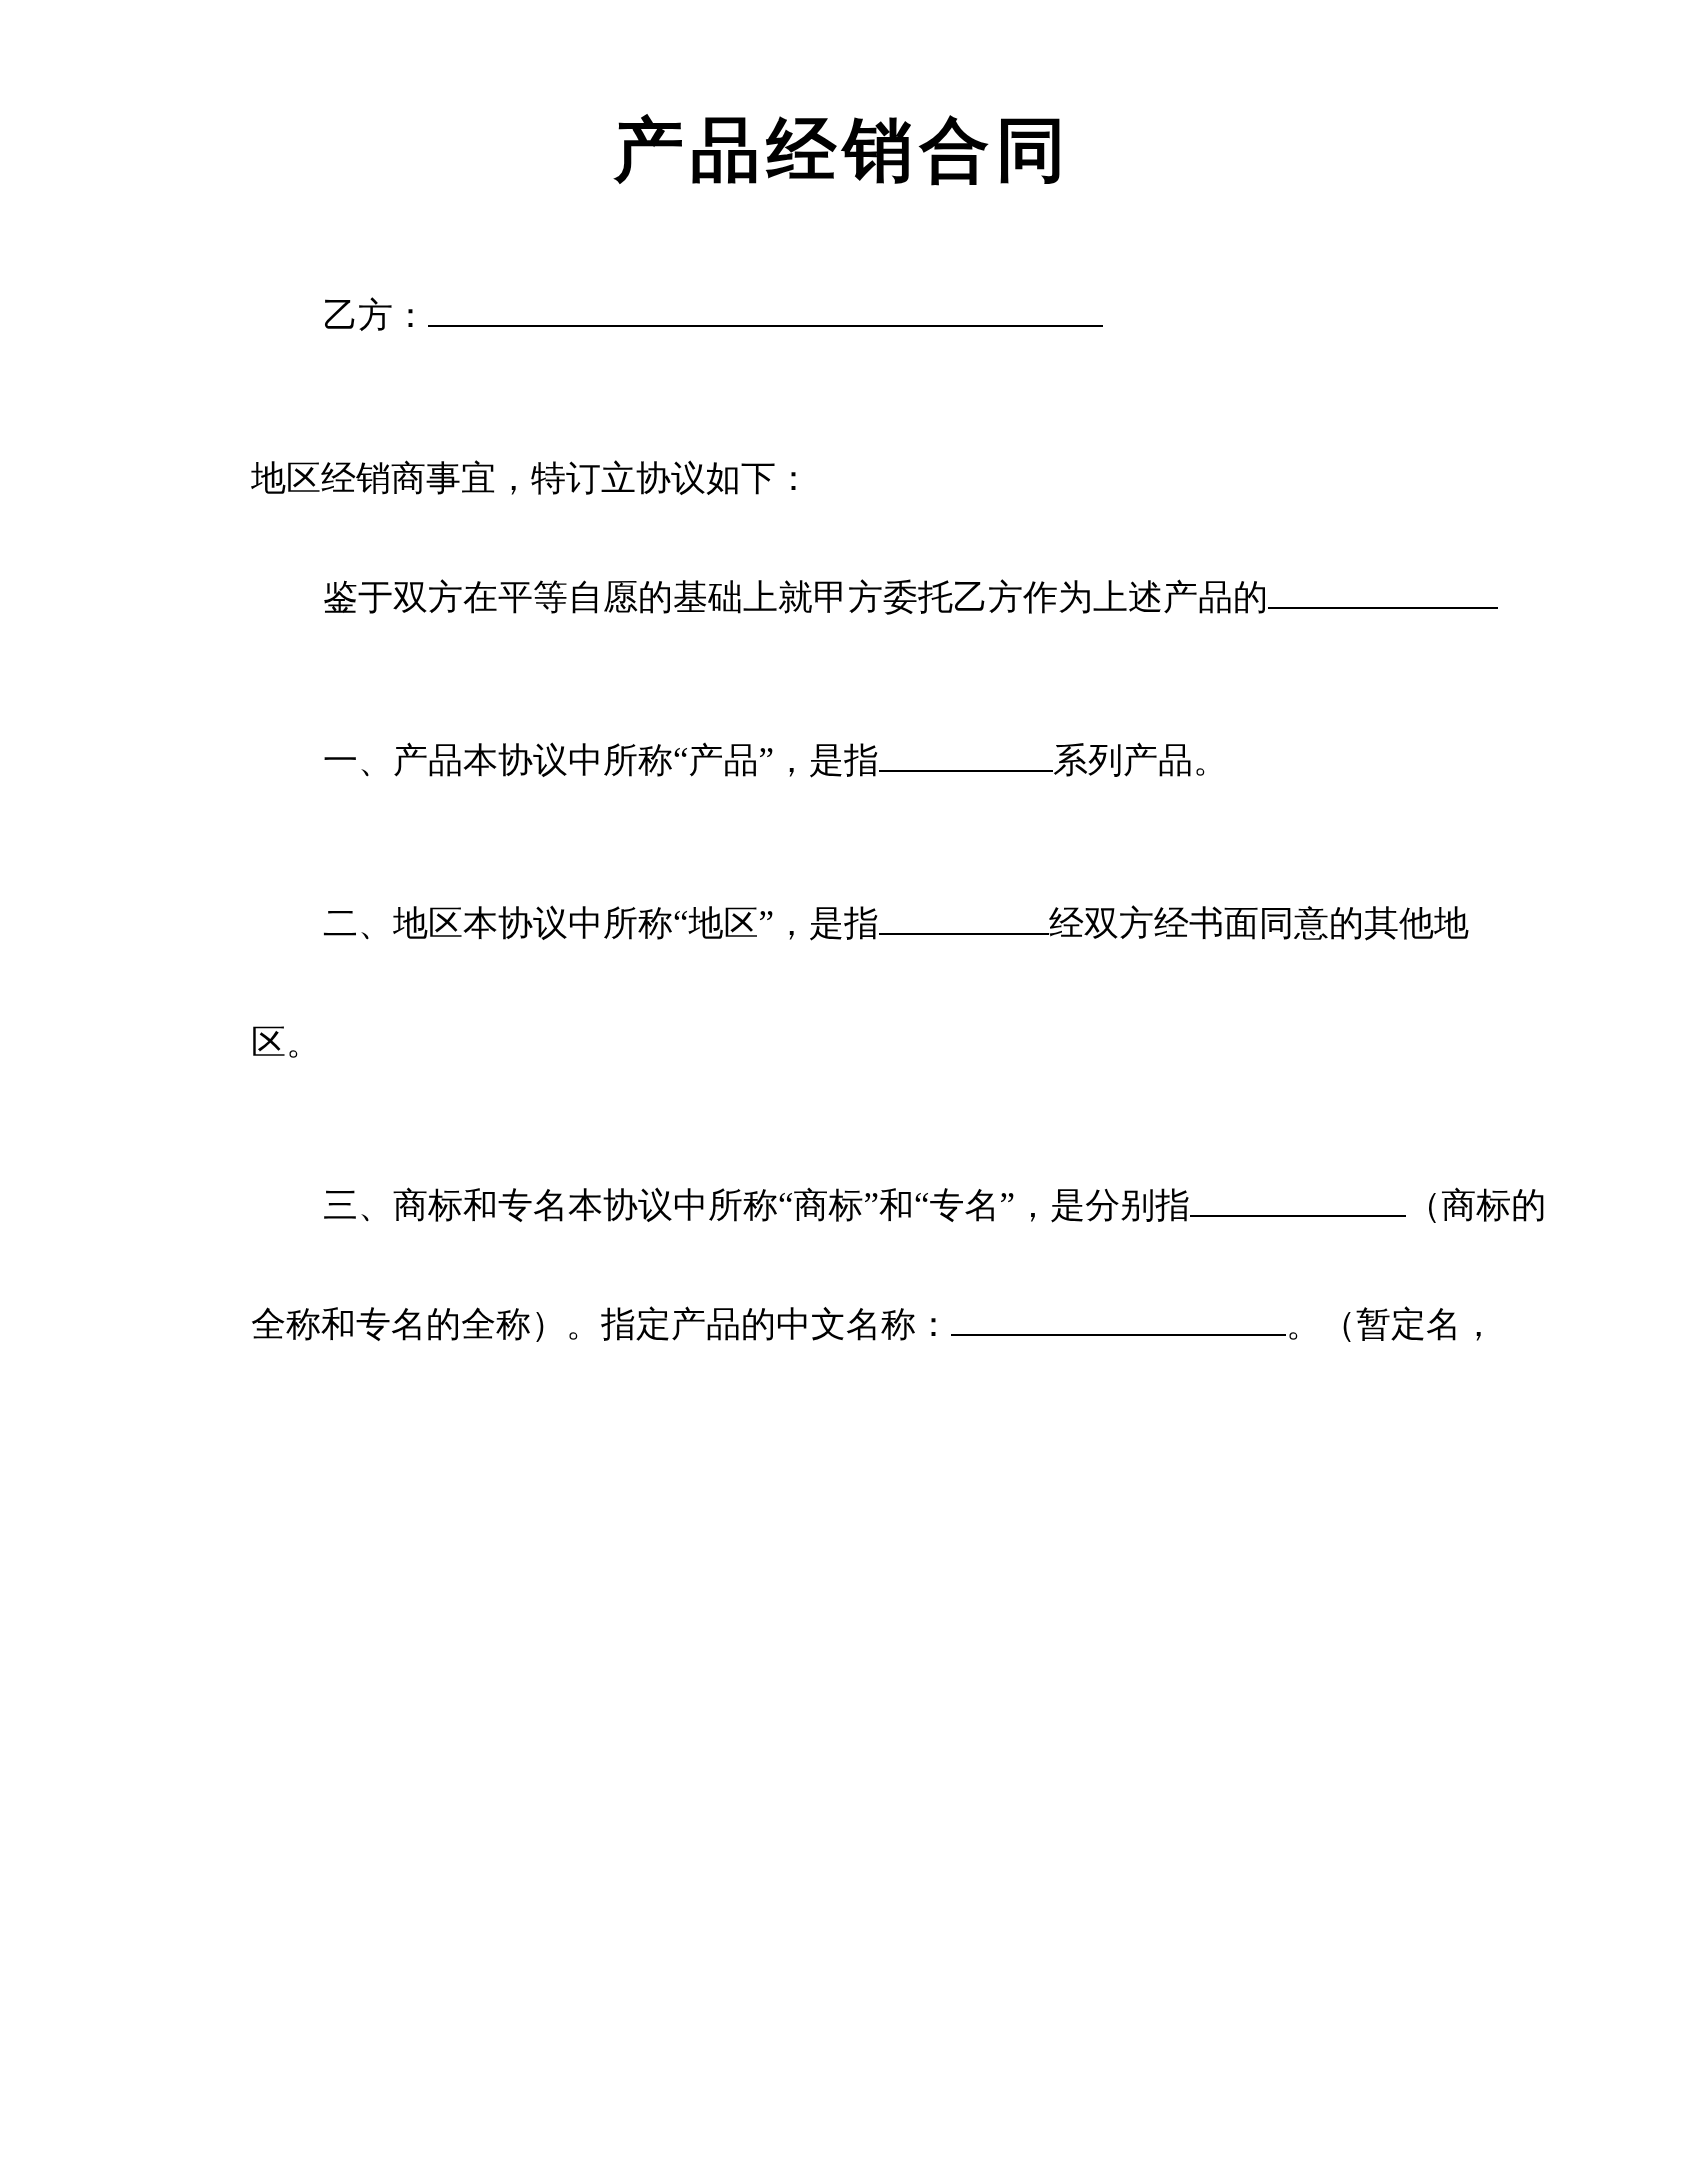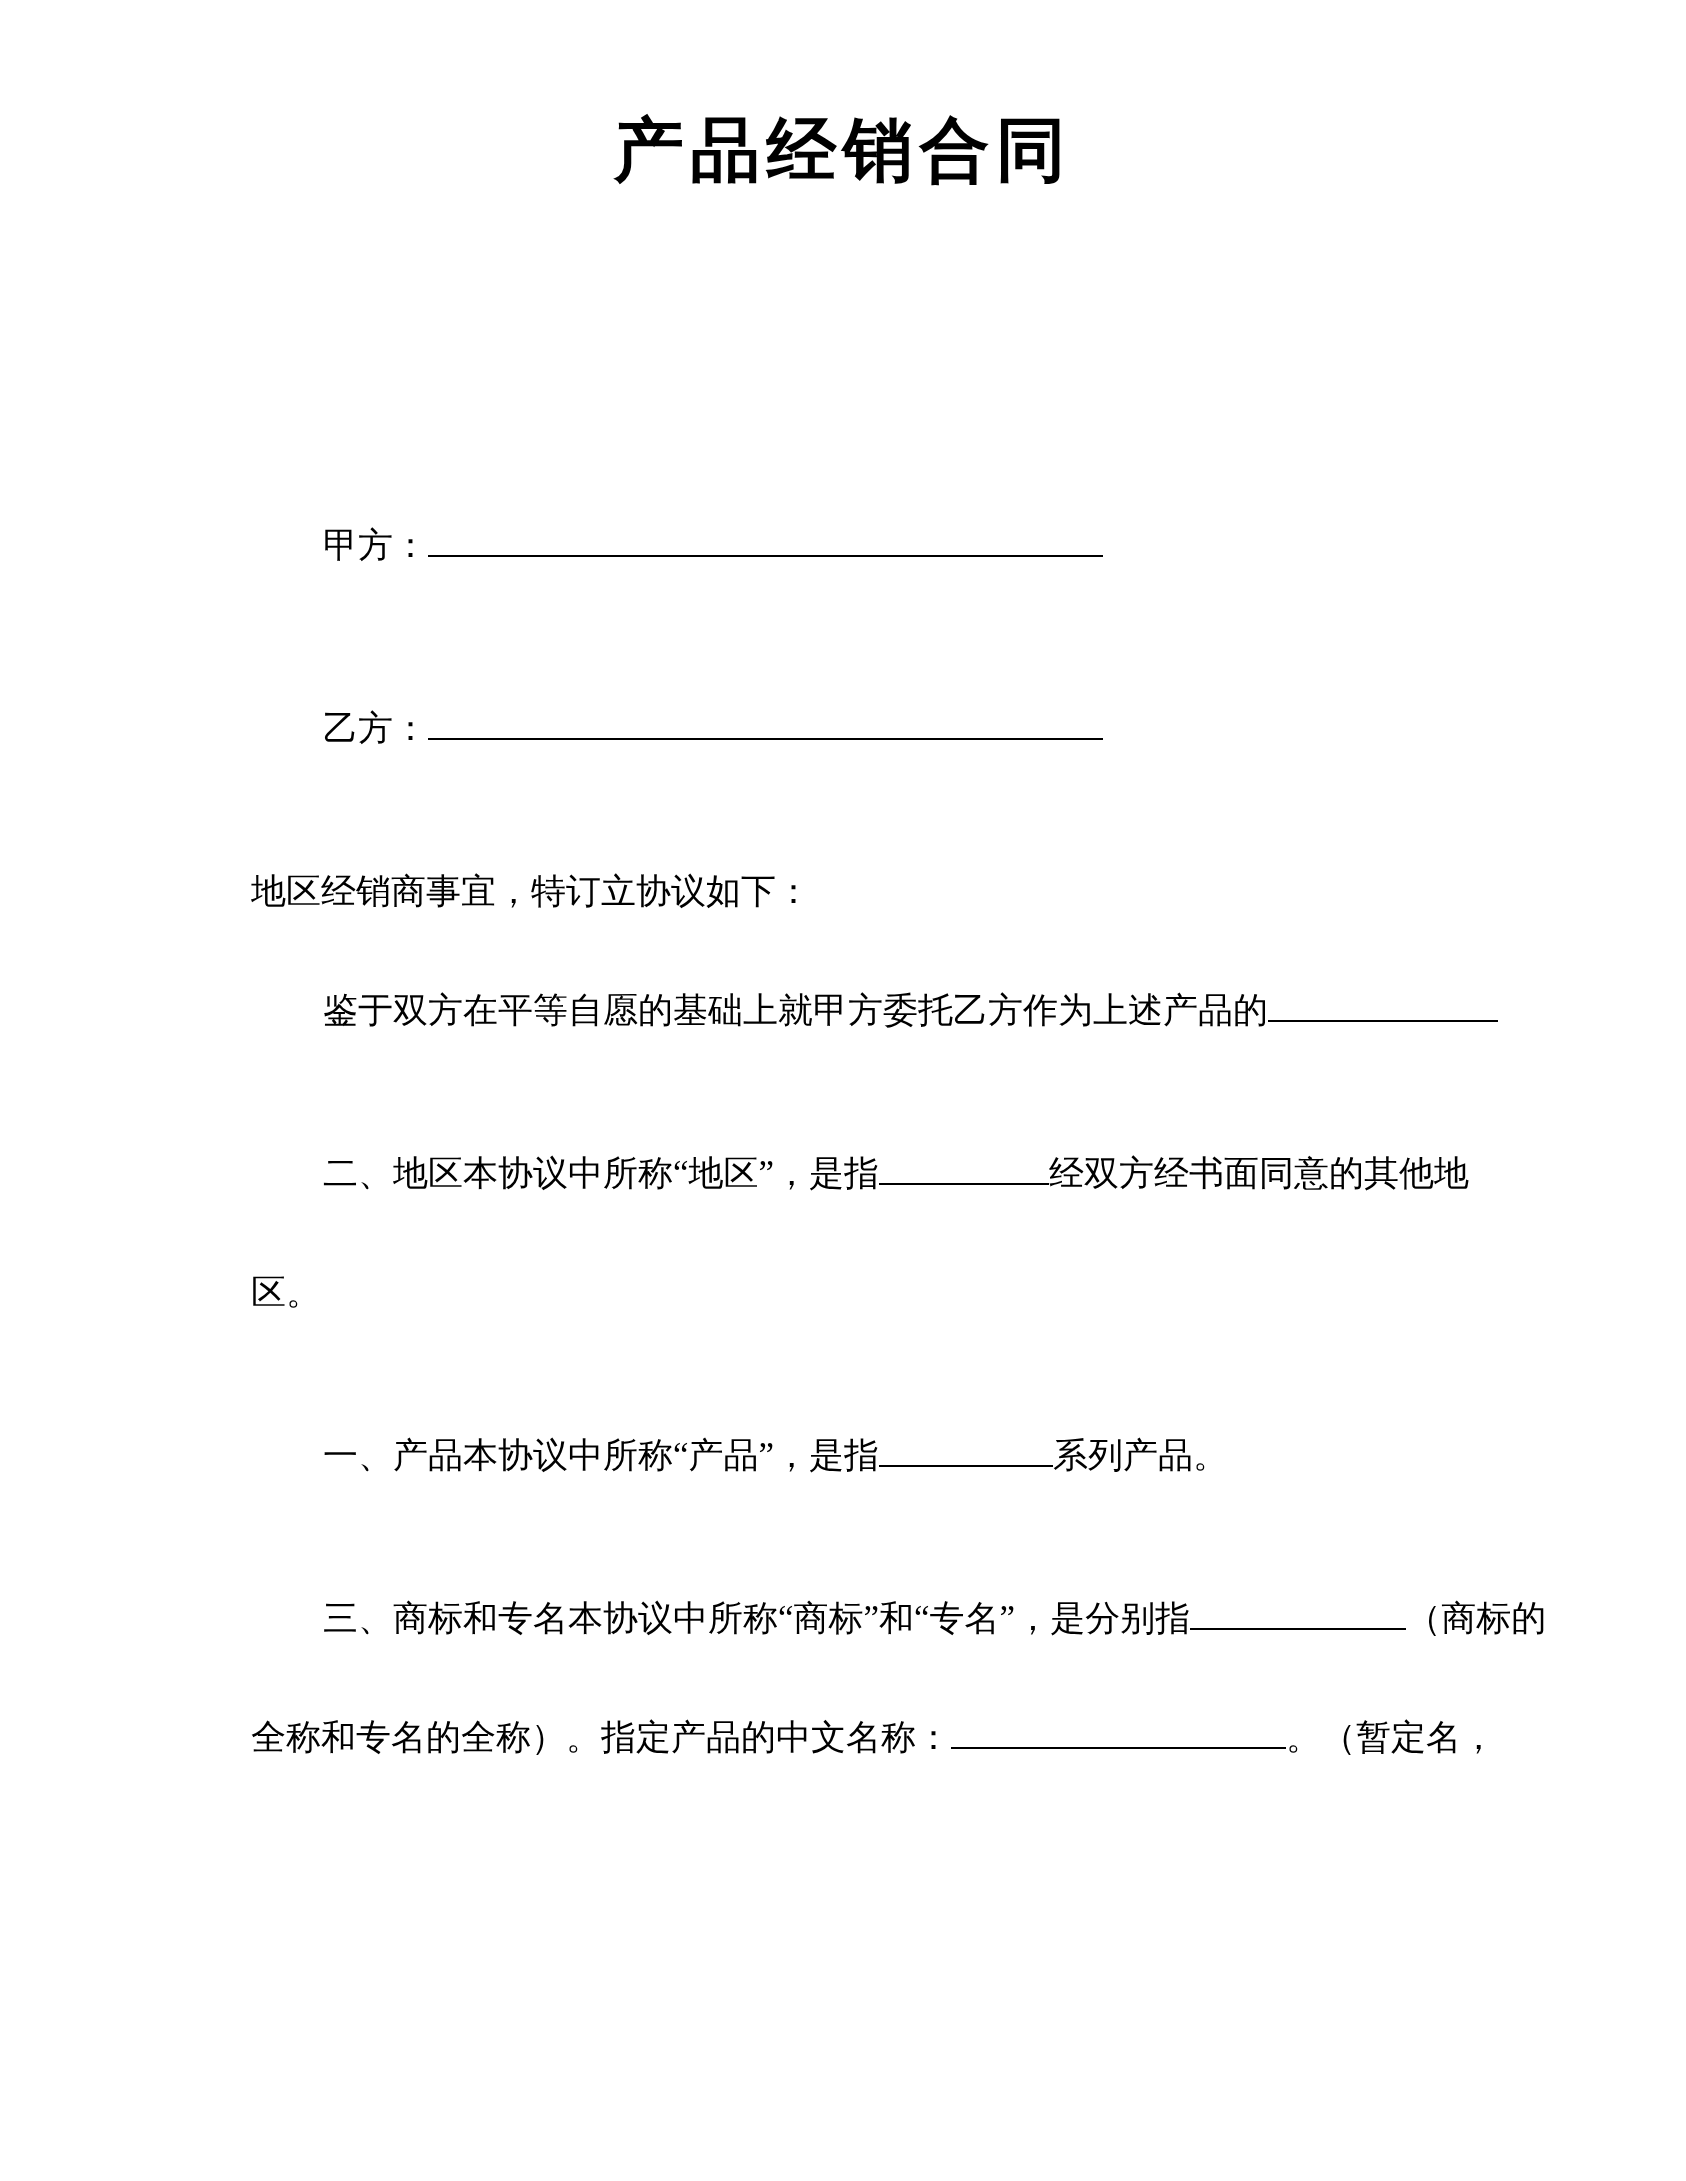--- a/index.html
+++ b/index.html
@@ -47,36 +47,33 @@
     border-bottom: 2.8px solid #000000;
     vertical-align: baseline;
   }
 </style>
 </head>
 <body>
 
 <div class="page">
   <div class="doc-title">产品经销合同</div>
   <div class="doc-body">
-      <div class="block party-first">
-        <div class="line indent"><span class="seg">甲方：</span><span class="blank" style="width: 675px;"></span></div>
-      </div>
       <div class="block party">
         <div class="line indent"><span class="seg">乙方：</span><span class="blank" style="width: 675px;"></span></div>
       </div>
       <div class="block para">
         <div class="line"><span class="seg">地区经销商事宜，特订立协议如下：</span></div>
         <div class="line indent"><span class="seg">鉴于双方在平等自愿的基础上就甲方委托乙方作为上述产品的</span><span class="blank" style="width: 230px;"></span></div>
       </div>
       <div class="block para">
+        <div class="line indent"><span class="seg">一、产品本协议中所称“产品”，是指</span><span class="blank" style="width: 174px;"></span><span class="seg">系列产品。</span></div>
+      </div>
+      <div class="block para">
         <div class="line indent"><span class="seg">二、地区本协议中所称“地区”，是指</span><span class="blank" style="width: 170px;"></span><span class="seg">经双方经书面同意的其他地</span></div>
         <div class="line"><span class="seg">区。</span></div>
-      </div>
-      <div class="block para">
-        <div class="line indent"><span class="seg">一、产品本协议中所称“产品”，是指</span><span class="blank" style="width: 174px;"></span><span class="seg">系列产品。</span></div>
       </div>
       <div class="block para">
         <div class="line indent"><span class="seg">三、商标和专名本协议中所称“商标”和“专名”，是分别指</span><span class="blank" style="width: 216px;"></span><span class="seg">（商标的</span></div>
         <div class="line"><span class="seg">全称和专名的全称）。指定产品的中文名称：</span><span class="blank" style="width: 335px;"></span><span class="seg">。（暂定名，</span></div>
       </div>
     </div>
 </div>
 
 
 </body></html>

